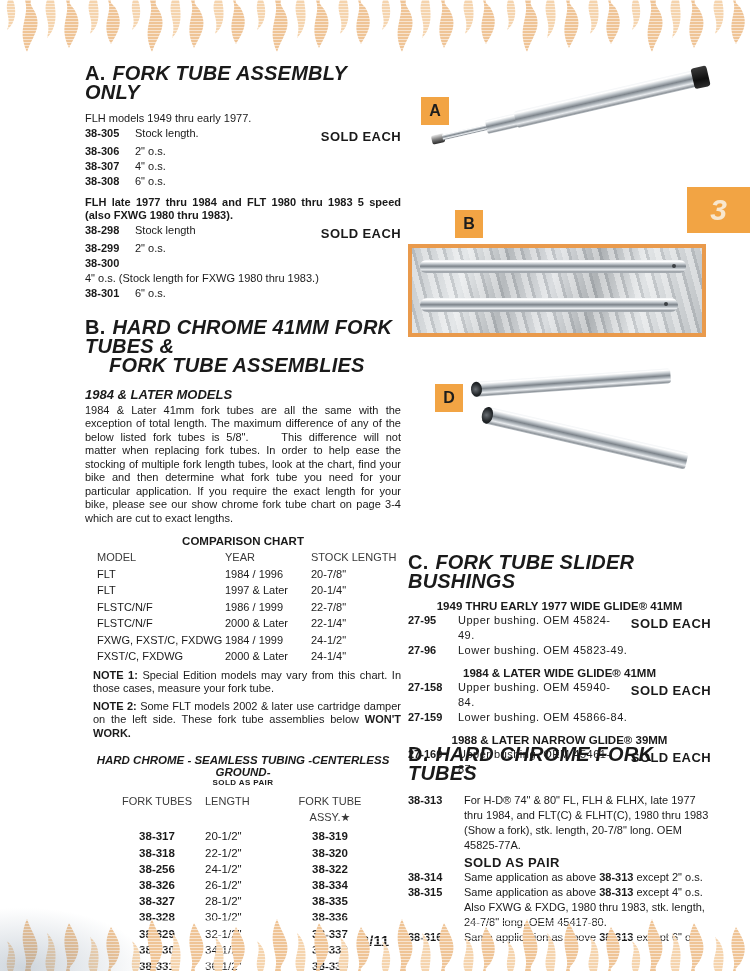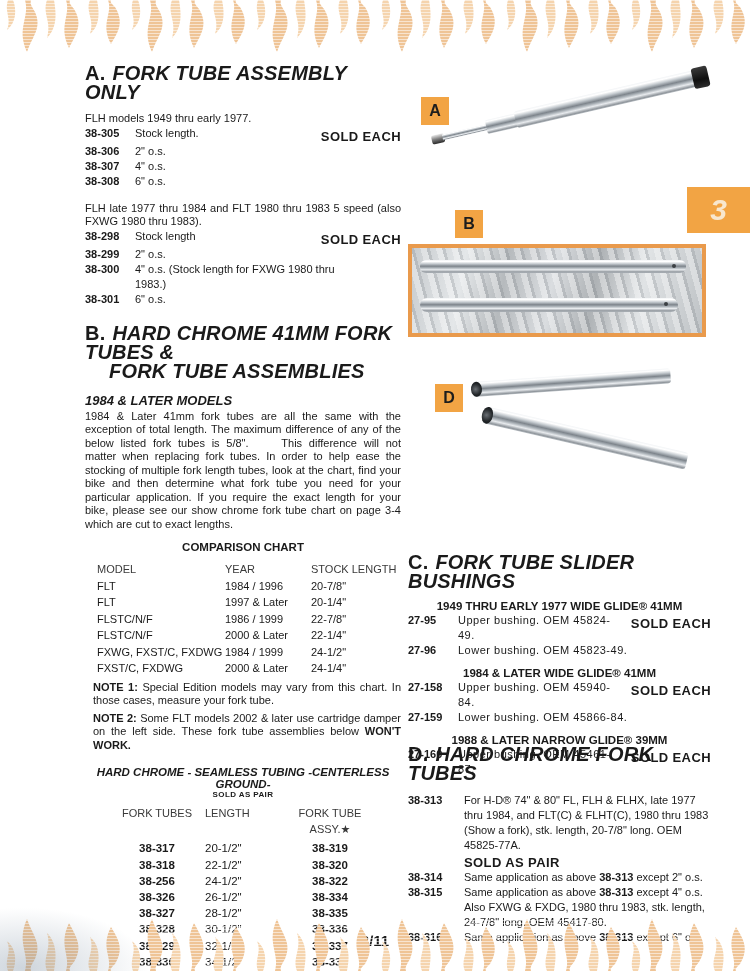--- a/index.html
+++ b/index.html
@@ -32,21 +32,21 @@
   .body-text { font-size:11px; line-height:13.5px; text-align:justify; margin:0; }
   .sub-italic { font-size:13px; font-weight:bold; font-style:italic; margin:12px 0 2px 0; }
 
   .part-row { display:flex; font-size:11px; line-height:15px; }
   .part-num { font-weight:bold; width:50px; flex:none; }
   .part-num-wide { width:56px; }
   .part-desc { flex:1; }
   .tag { font-size:13px; font-weight:bold; letter-spacing:0.4px; flex:none; margin-top:3px; margin-left:4px; white-space:nowrap; }
 
   .chart-title { text-align:center; font-weight:bold; font-size:11.5px; margin-top:10px; }
-  .chart { margin-left:12px; font-size:11px; margin-top:8px; }
+  .chart { margin-left:12px; font-size:11px; margin-top:2px; }
   .chart-row { display:flex; line-height:16.5px; }
   .c-model { width:128px; flex:none; }
   .c-year  { width:86px;  flex:none; }
   .c-len   { flex:1; }
   .chart-head span { color:#3a3a3a; }
 
   .note { font-size:11px; line-height:13.5px; margin:4px 0 0 8px; text-align:justify; }
 
   .hc-title { font-weight:bold; font-style:italic; font-size:11.5px; text-align:center; margin-top:14px; }
   .hc-sub { text-align:center; font-size:8px; font-weight:bold; letter-spacing:0.4px; }
@@ -165,32 +165,32 @@
     </div>
     <div class="part-row">
       <span class="part-num">38-307</span>
       <span class="part-desc">4" o.s.</span>
     </div>
     <div class="part-row">
       <span class="part-num">38-308</span>
       <span class="part-desc">6" o.s.</span>
     </div>
 
-    <div class="body-text" style="margin-top:13px;">FLH late 1977 thru 1984 and FLT 1980 thru 1983 5 speed (also FXWG 1980 thru 1983).</div>
+    <div class="body-text" style="margin-top:7px;font-weight:bold;">FLH late 1977 thru 1984 and FLT 1980 thru 1983 5 speed (also FXWG 1980 thru 1983).</div>
 
     <div class="part-row">
       <span class="part-num">38-298</span>
       <span class="part-desc">Stock length</span>
       <span class="tag">SOLD EACH</span>
     </div>
     <div class="part-row">
       <span class="part-num">38-299</span>
       <span class="part-desc">2" o.s.</span>
     </div>
-    <div class="part-row" style="width:250px;">
+    <div class="part-row" style="width:250px;flex-direction:column;">
       <span class="part-num">38-300</span>
       <span class="part-desc">4" o.s. (Stock length for FXWG 1980 thru 1983.)</span>
     </div>
     <div class="part-row">
       <span class="part-num">38-301</span>
       <span class="part-desc">6" o.s.</span>
     </div>
 
     <div class="sec-head" style="margin-top:17px;">
       <span class="sec-letter">B.</span><span class="sec-title">HARD CHROME 41MM FORK TUBES &amp;</span>

